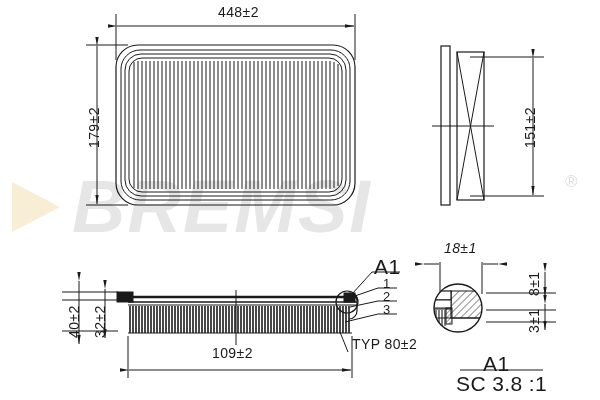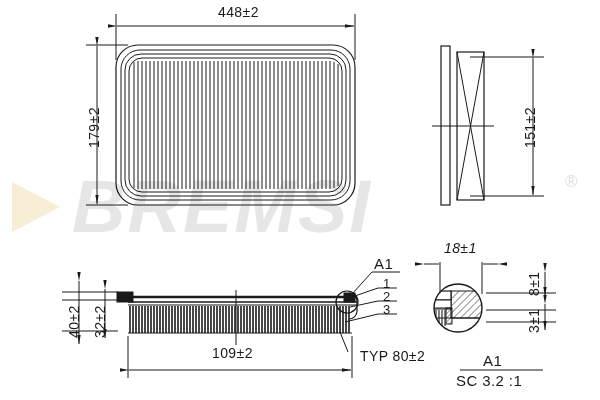--- a/index.html
+++ b/index.html
@@ -14,21 +14,21 @@
   .lbl{
     position:absolute;
     font-family:"Liberation Sans", sans-serif;
     color:#1a1a1a;
     white-space:nowrap;
     letter-spacing:0.4px;
   }
   .vert{transform-origin:0 0;transform:rotate(-90deg);}
   .dim{font-size:14px;}
   .dimsm{font-size:13px;}
-  .big{font-size:15px;}
+  .big{font-size:21px;}
 </style>
 </head>
 <body>
 
 <svg id="sheet" viewBox="0 0 600 400">
   <defs>
     <pattern id="hatch45" width="5" height="5" patternTransform="rotate(45)" patternUnits="userSpaceOnUse">
       <line x1="0" y1="0" x2="0" y2="5" stroke="#1a1a1a" stroke-width="1"></line>
     </pattern>
     <pattern id="hatch45b" width="3" height="3" patternTransform="rotate(45)" patternUnits="userSpaceOnUse">
@@ -308,23 +308,23 @@
 <div class="lbl dim vert" style="left:92px;top:338px;">32±2</div>
 
 <div class="lbl dim" style="left:212px;top:345px;">109±2</div>
 
 <div class="lbl big" style="left:374px;top:255px;">A1</div>
 
 <div class="lbl dimsm" style="left:383px;top:276px;">1</div>
 <div class="lbl dimsm" style="left:383px;top:289px;">2</div>
 <div class="lbl dimsm" style="left:383px;top:302px;">3</div>
 
-<div class="lbl dim" style="left:352px;top:348px;padding-left:8px;">TYP 80±2</div>
+<div class="lbl dim" style="left:352px;top:336px;">TYP 80±2</div>
 
 <div class="lbl dim" style="left:444px;top:240px;font-style:italic;">18±1</div>
 
 <div class="lbl dim vert" style="left:526px;top:296px;">8±1</div>
 
 <div class="lbl dim vert" style="left:526px;top:333px;">3±1</div>
 
 <div class="lbl big" style="left:483px;top:352px;">A1</div>
 
-<div class="lbl big" style="left:456px;top:372px;">SC 3.2 :1</div>
+<div class="lbl big" style="left:456px;top:372px;">SC 3.8 :1</div>
 
 </body></html>

